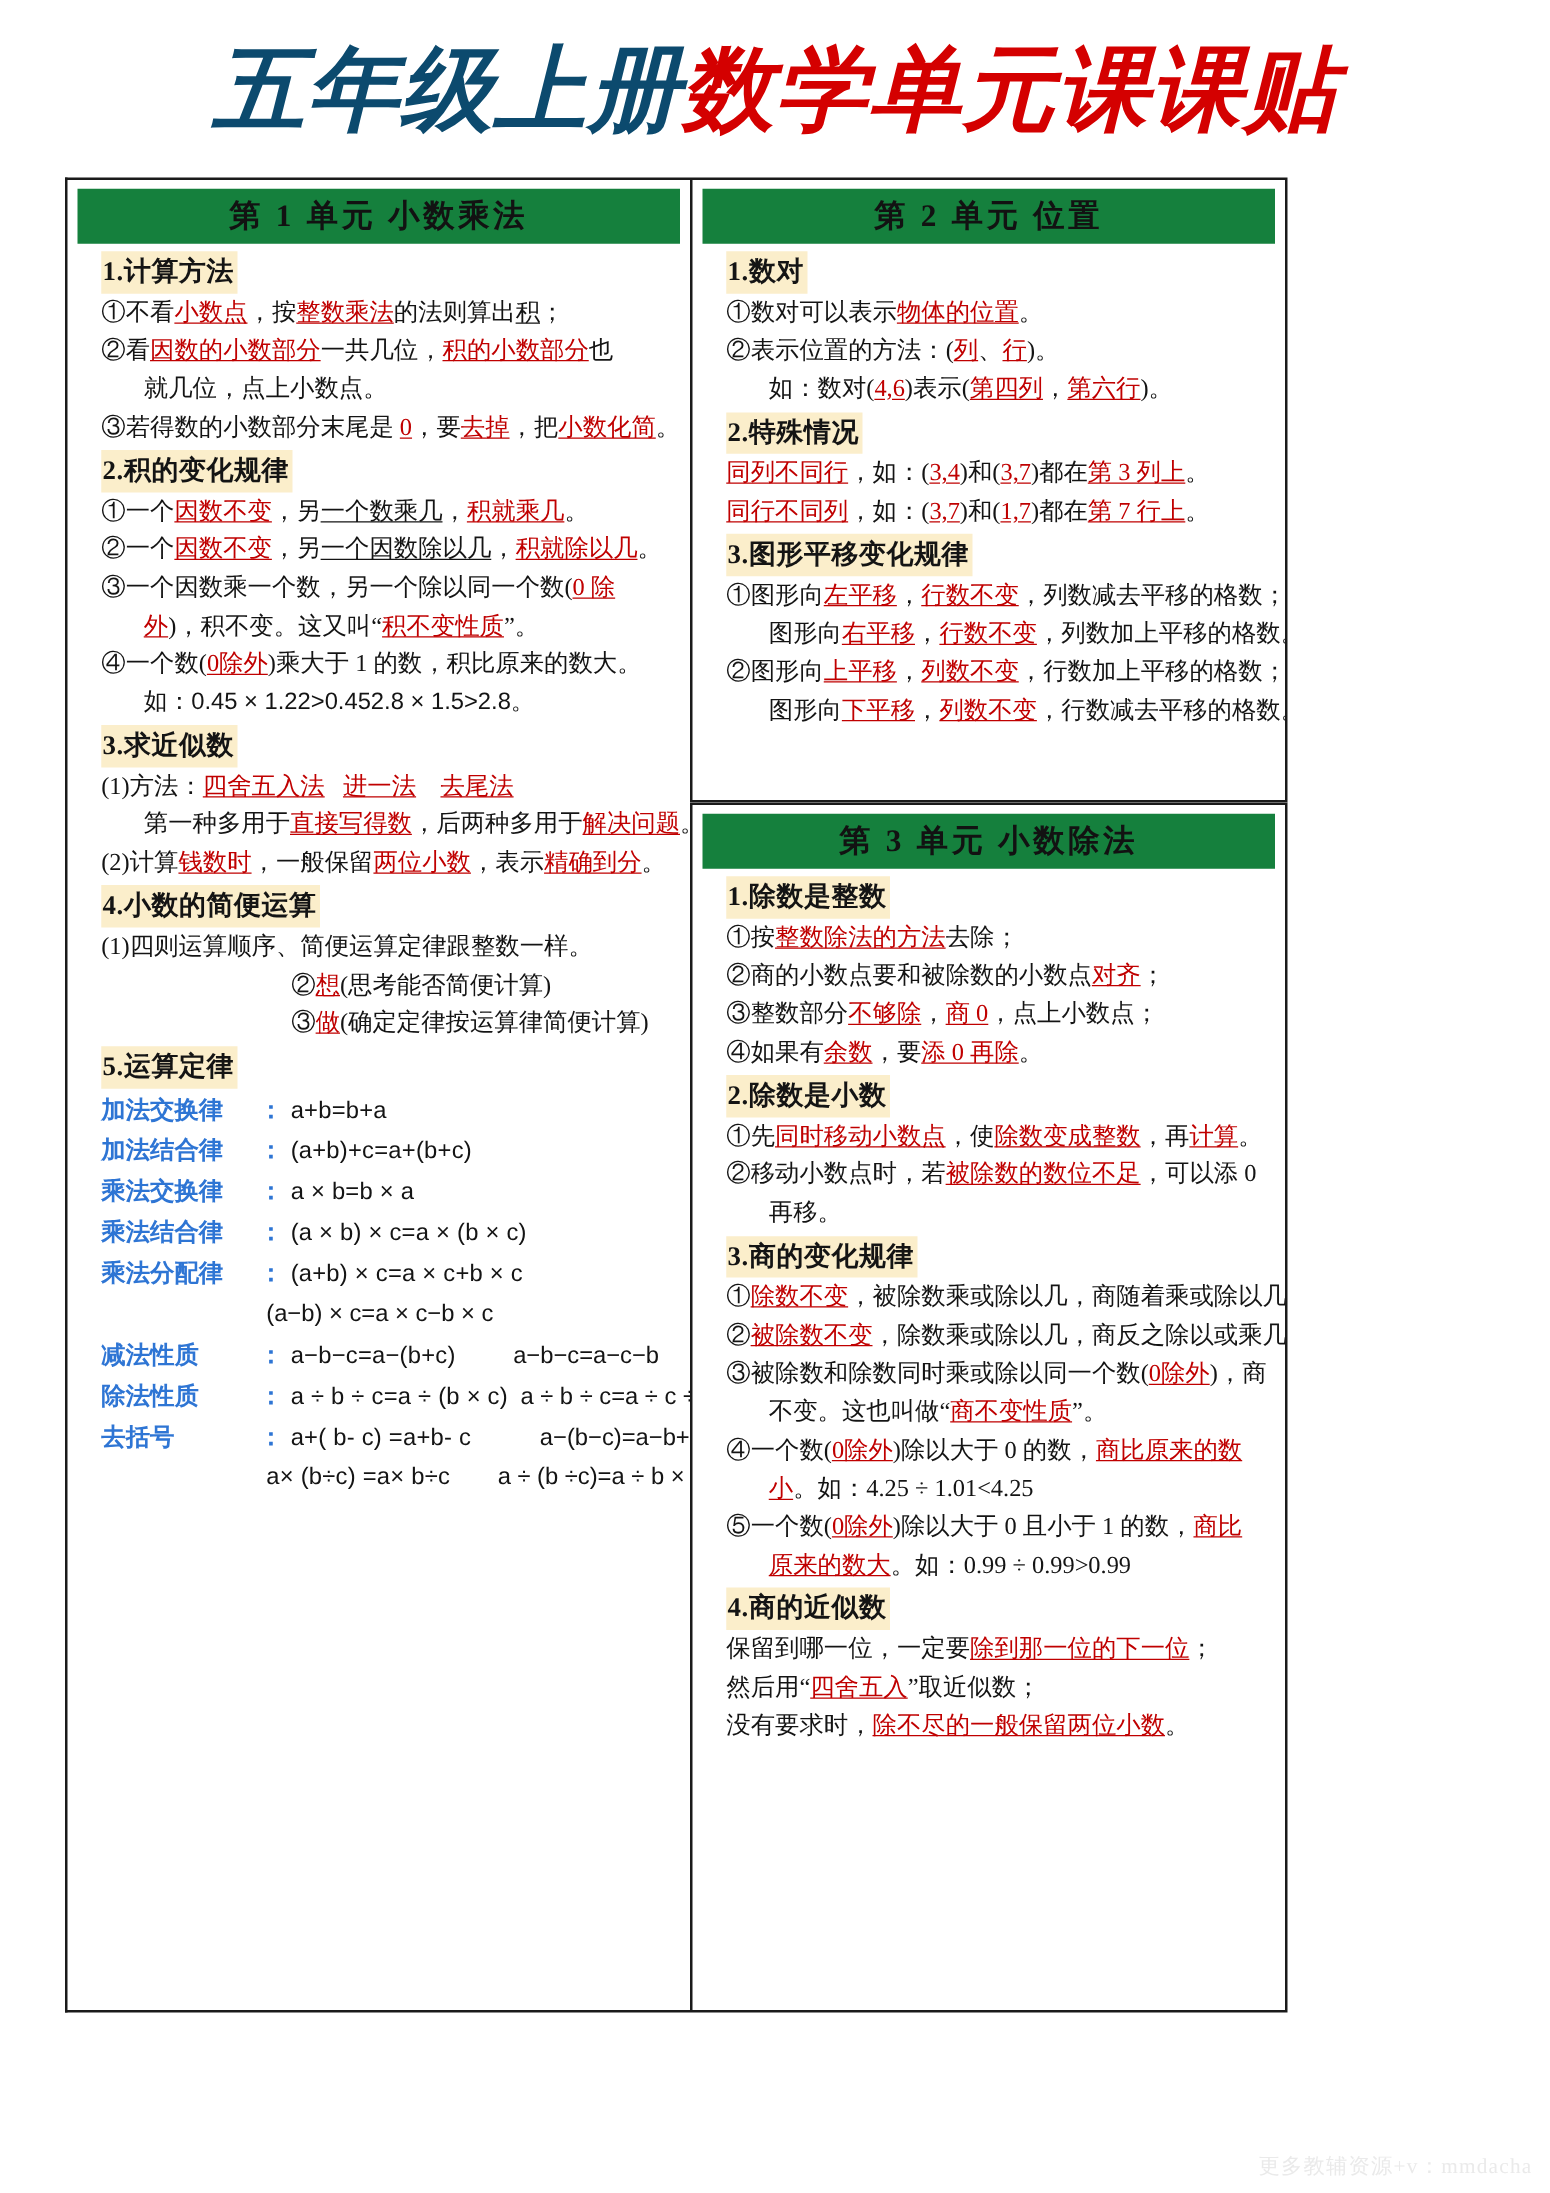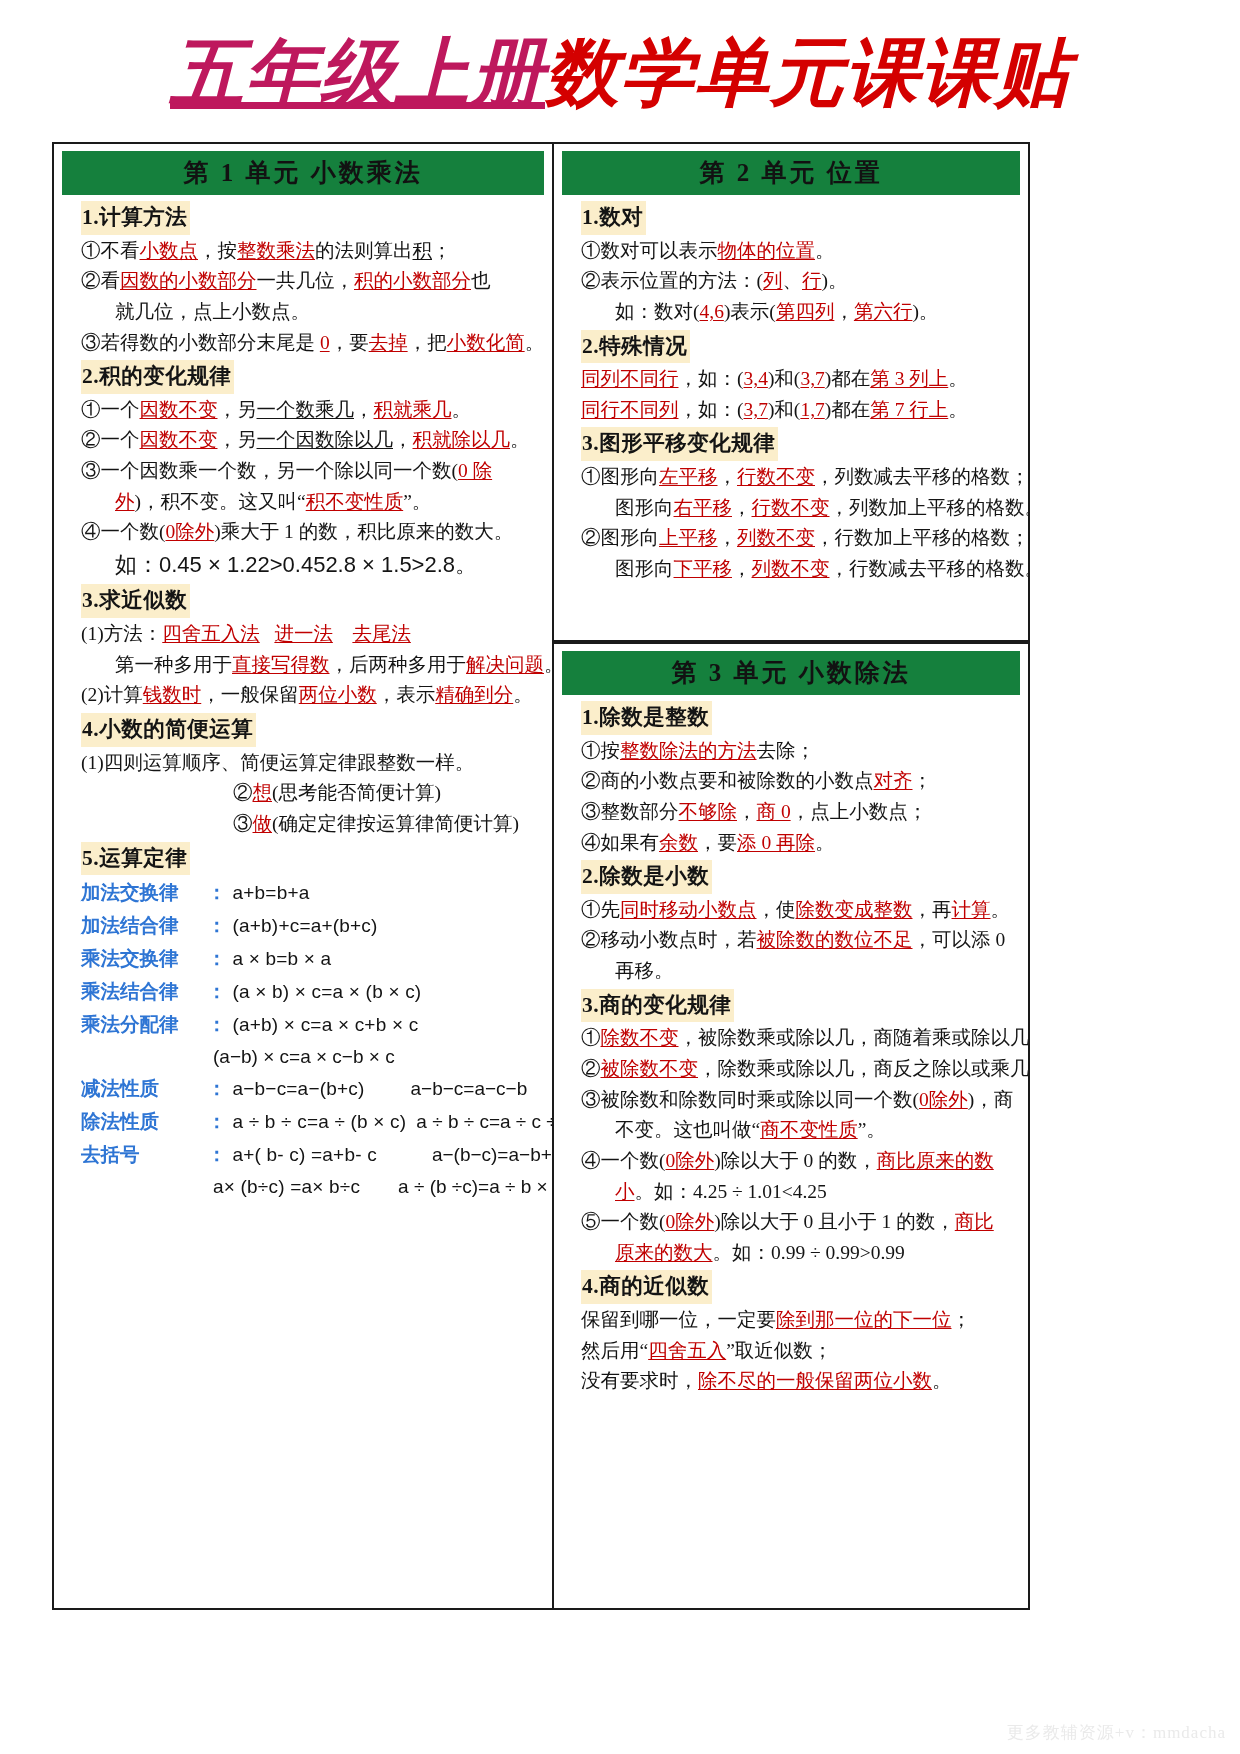--- a/index.html
+++ b/index.html
@@ -22,21 +22,21 @@
     white-space: nowrap;
   }
   .title-black, .title-red {
     font-family: "Liberation Serif", "DejaVu Serif", serif;
     font-size: 74px;
     font-weight: bold;
     letter-spacing: 1px;
     font-style: italic;
     line-height: 1;
   }
-  .title-black { color: #be185d; text-decoration: underline; }
+  .title-black { color: #0c4a6e; }
   .title-red   { color: #d40000; }
 
   
   .sheet {
     position: absolute;
     left: 52px;
     top: 142px;
     width: 1014px;
     height: 1468px;
     display: flex;
@@ -125,21 +125,21 @@
   }
   .law-sub {
     padding-left: 132px;
     font-family: "Liberation Sans", "DejaVu Sans", sans-serif;
     font-size: 19px;
     margin: 3px 0;
     white-space: nowrap;
   }
   .mono-ex {
     font-family: "Liberation Sans", "DejaVu Sans", sans-serif;
-    font-size: 22px;
+    font-size: 19px;
   }
 
   
   .watermark {
     position: absolute;
     right: 14px;
     bottom: 10px;
     font-size: 17px;
     color: #eaeaea;
     font-family: "Liberation Serif", "DejaVu Serif", serif;

